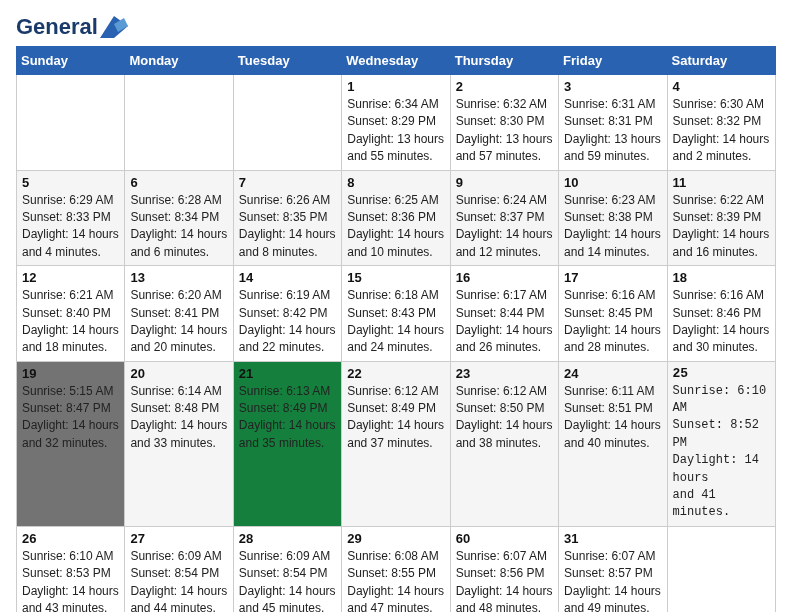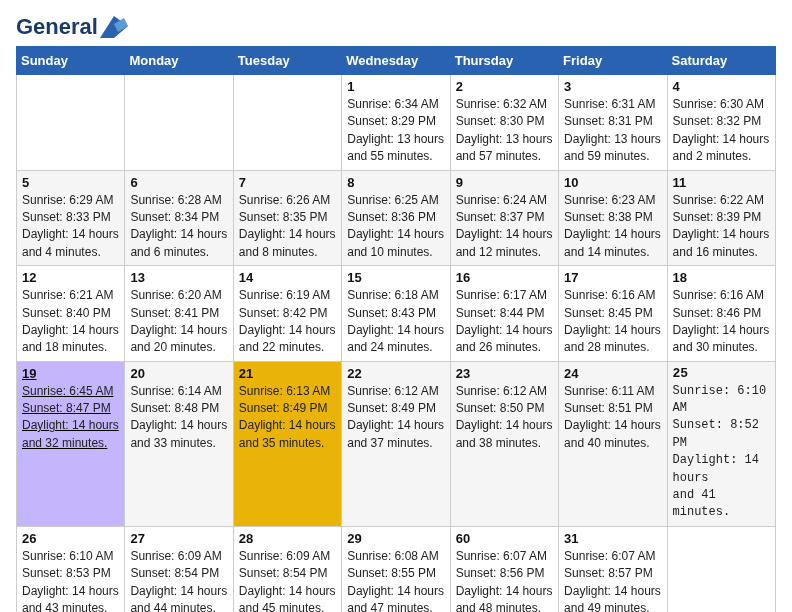--- a/index.html
+++ b/index.html
@@ -193,29 +193,29 @@
         <td>
           <div class="day-number">17</div>
           <div class="day-info"><span>Sunrise: 6:16 AM</span><br><span>Sunset: 8:45 PM</span><br><span>Daylight: 14 hours</span><br><span>and 28 minutes.</span></div>
         </td>
         <td>
           <div class="day-number">18</div>
           <div class="day-info"><span>Sunrise: 6:16 AM</span><br><span>Sunset: 8:46 PM</span><br><span>Daylight: 14 hours</span><br><span>and 30 minutes.</span></div>
         </td>
       </tr>
       <tr>
-        <td style="background: #c4b5fd; text-decoration: underline;">
+        <td style="background: #737373;">
           <div class="day-number">19</div>
-          <div class="day-info"><span>Sunrise: 6:45 AM</span><br><span>Sunset: 8:47 PM</span><br><span>Daylight: 14 hours</span><br><span>and 32 minutes.</span></div>
+          <div class="day-info"><span>Sunrise: 5:15 AM</span><br><span>Sunset: 8:47 PM</span><br><span>Daylight: 14 hours</span><br><span>and 32 minutes.</span></div>
         </td>
         <td style="background: rgb(245, 245, 245);">
           <div class="day-number">20</div>
           <div class="day-info"><span>Sunrise: 6:14 AM</span><br><span>Sunset: 8:48 PM</span><br><span>Daylight: 14 hours</span><br><span>and 33 minutes.</span></div>
         </td>
-        <td style="background: #eab308;">
+        <td style="background: #15803d;">
           <div class="day-number">21</div>
           <div class="day-info"><span>Sunrise: 6:13 AM</span><br><span>Sunset: 8:49 PM</span><br><span>Daylight: 14 hours</span><br><span>and 35 minutes.</span></div>
         </td>
         <td style="background: rgb(245, 245, 245); margin-left: 16px;">
           <div class="day-number">22</div>
           <div class="day-info"><span>Sunrise: 6:12 AM</span><br><span>Sunset: 8:49 PM</span><br><span>Daylight: 14 hours</span><br><span>and 37 minutes.</span></div>
         </td>
         <td style="background: rgb(245, 245, 245);">
           <div class="day-number">23</div>
           <div class="day-info"><span>Sunrise: 6:12 AM</span><br><span>Sunset: 8:50 PM</span><br><span>Daylight: 14 hours</span><br><span>and 38 minutes.</span></div>

